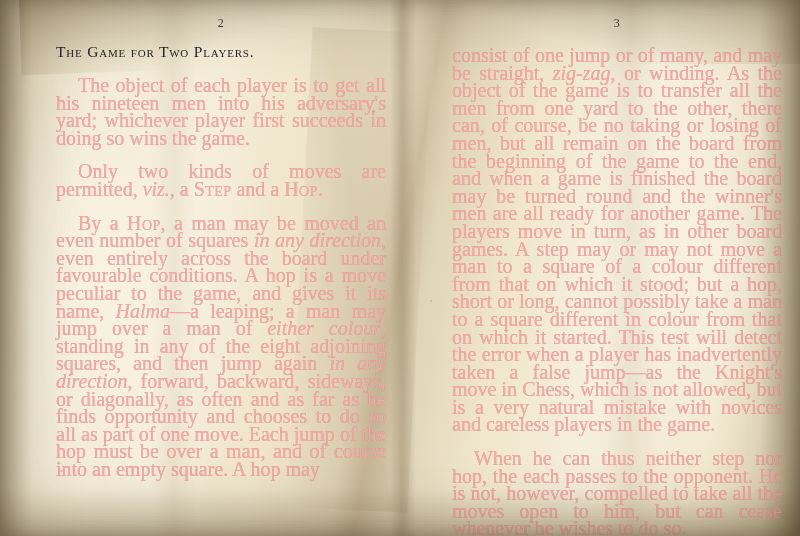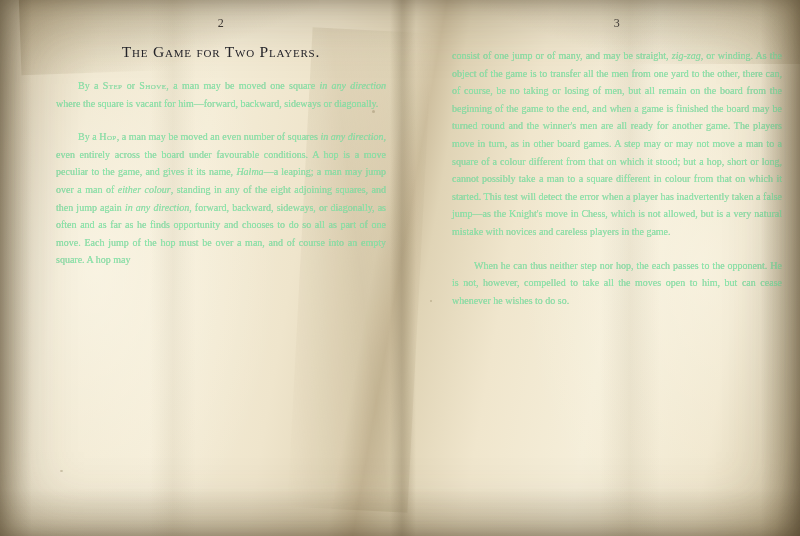--- a/index.html
+++ b/index.html
@@ -93,37 +93,36 @@
     text-align: center;
     font-size: 12px;
     letter-spacing: 0.5px;
     margin-top: 16px;
     margin-bottom: 12px;
     color: #3a3634;
   }
   .col.right .folio { margin-bottom: 16px; }
 
   .heading {
-    text-align: center;
     font-variant: small-caps;
     font-size: 15.5px;
     letter-spacing: 0.8px;
     margin: 0 0 14px 0;
     color: #24242a;
     white-space: nowrap;
   }
 
   p.para {
     margin: 16px 0 13px 0;
-    font-size: 10px;
+    font-size: 20px;
     line-height: 17.6px;
     text-align: justify;
     text-justify: inter-word;
     text-indent: 22px;
-    color: #86efac;
+    color: #fca5a5;
   }
   p.para.noindent { text-indent: 0; }
   .sc { font-variant: small-caps; letter-spacing: 0.4px; }
   .it { font-style: italic; }
 
   
   .col.left  p.para { text-shadow: 0 0 0.4px rgba(40,40,45,0.35); }
   .col.right p.para { text-shadow: 0 0 0.4px rgba(40,40,45,0.35); }
 
   .vignette {
@@ -151,21 +150,22 @@
   <div class="crease c1"></div>
 
   <div class="speck" style="top:110px;left:372px;width:3px;height:3px;"></div>
   <div class="speck" style="top:300px;left:430px;width:2px;height:2px;"></div>
   <div class="speck" style="top:470px;left:60px;width:3px;height:2px;"></div>
 
   <div class="col left">
     <div class="folio">2</div>
     <div class="heading">The Game for Two Players.</div>
 
-    <p class="para">By a <span class="sc">Step</span> or <span class="sc">Shove</span>, a man may be moved one square <span class="it">in any direction</span> where the square is vacant for him—forward, backward, sideways or diagonally.</p>
+    <p class="para">The object of each player is to get all his nineteen men into his adversary's yard; whichever player first succeeds in doing so wins the game.</p>
+    <p class="para">Only two kinds of moves are permitted, <span class="it">viz.</span>, a <span class="sc">Step</span> and a <span class="sc">Hop</span>.</p>
     <p class="para">By a <span class="sc">Hop</span>, a man may be moved an even number of squares <span class="it">in any direction</span>, even entirely across the board under favourable conditions.  A hop is a move peculiar to the game, and gives it its name, <span class="it">Halma</span>—a leaping; a man may jump over a man of <span class="it">either colour</span>, standing in any of the eight adjoining squares, and then jump again <span class="it">in any direction</span>, forward, backward, sideways, or diagonally, as often and as far as he finds opportunity and chooses to do so all as part of one move.  Each jump of the hop must be over a man, and of course into an empty square.  A hop may</p>
   </div>
 
   <div class="col right">
     <div class="folio">3</div>
 
     <p class="para noindent">consist of one jump or of many, and may be straight, <span class="it">zig-zag</span>, or winding.  As the object of the game is to transfer all the men from one yard to the other, there can, of course, be no taking or losing of men, but all remain on the board from the beginning of the game to the end, and when a game is finished the board may be turned round and the winner's men are all ready for another game.  The players move in turn, as in other board games.  A step may or may not move a man to a square of a colour different from that on which it stood; but a hop, short or long, cannot possibly take a man to a square different in colour from that on which it started.  This test will detect the error when a player has inadvertently taken a false jump—as the Knight's move in Chess, which is not allowed, but is a very natural mistake with novices and careless players in the game.</p>
     <p class="para">When he can thus neither step nor hop, the each passes to the opponent.  He is not, however, compelled to take all the moves open to him, but can cease whenever he wishes to do so.</p>
   </div>
 

